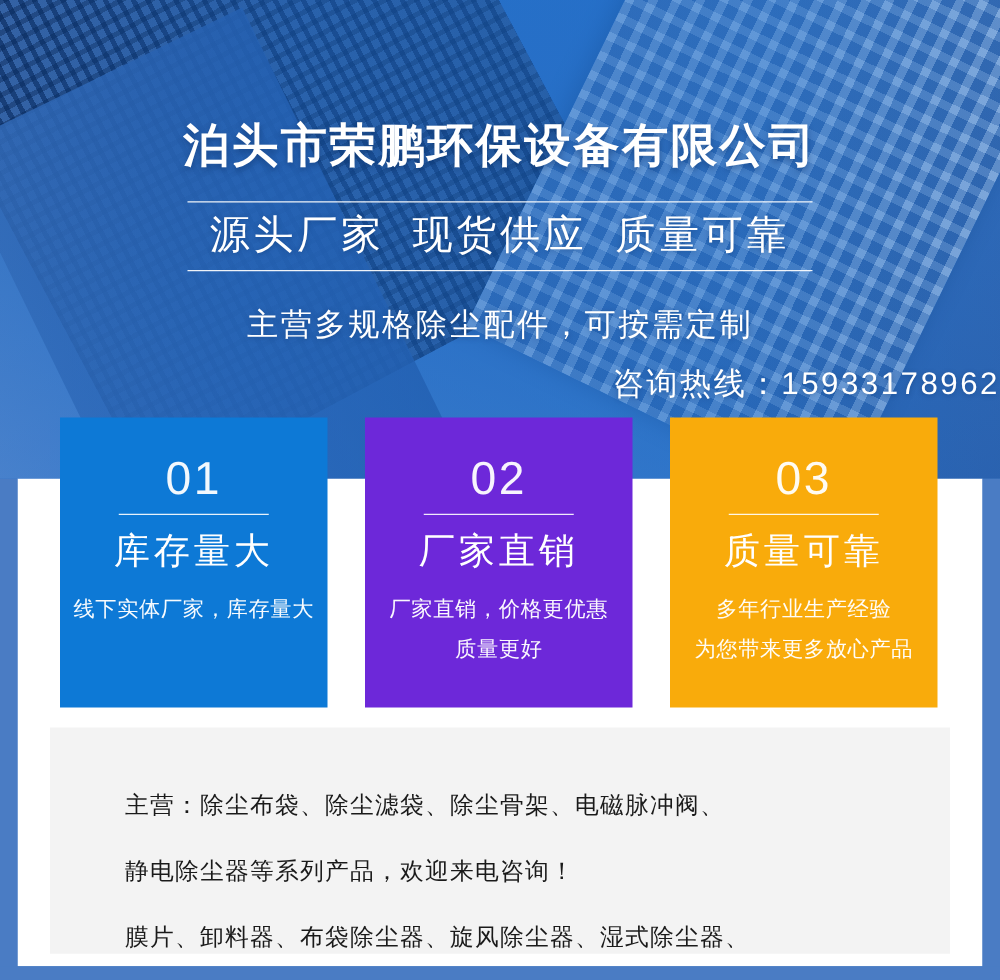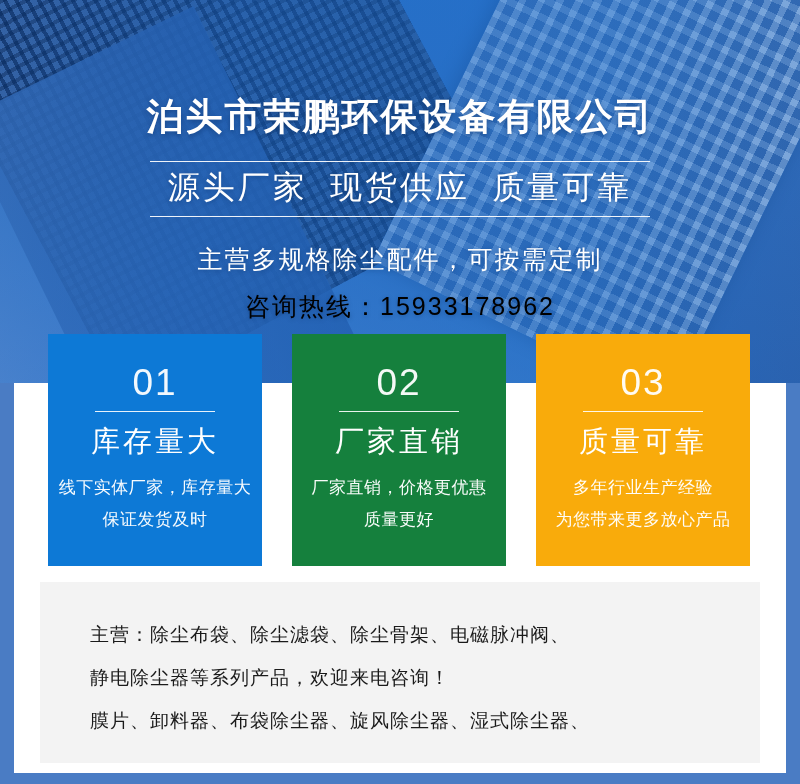--- a/index.html
+++ b/index.html
@@ -90,38 +90,39 @@
   }
   .slogan{
     font-size:32px;color:#ffffff;letter-spacing:3px;line-height:1.1;
     text-shadow:0 1px 4px rgba(8,40,90,.35);
   }
   .line3{
     margin-top:26px;font-size:25px;color:#ffffff;letter-spacing:2px;
     text-shadow:0 1px 4px rgba(8,40,90,.35);
   }
   .line4{
-    margin-top:14px;font-size:25px;color:#000000;letter-spacing:2px;
+    margin-top:14px;font-size:25px;color:#ffffff;letter-spacing:2px;
     text-shadow:0 1px 4px rgba(8,40,90,.35);
+    text-align:right;
   }
 
   
   .body-panel{
     position:absolute;left:14px;top:383px;width:772px;height:390px;
     background:#ffffff;z-index:4;
   }
 
   
   .cards{position:absolute;left:0;top:334px;width:800px;height:216px;z-index:6;text-decoration:underline;}
   .card{
     position:absolute;top:0;width:214px;height:232px;
     text-align:center;color:#ffffff;box-sizing:border-box;padding-top:30px;
   }
   .card.c1{left:48px;background:#0d79d6;}
-  .card.c2{left:292px;background:#15803d;}
+  .card.c2{left:292px;background:#6d28d9;}
   .card.c3{left:536px;background:#f9ab0b;}
   .card .num{
     font-size:37px;font-weight:300;line-height:1;letter-spacing:2px;
     color:rgba(255,255,255,.95);
   }
   .card .divider{
     width:120px;height:1px;background:rgba(255,255,255,.9);
     margin:10px auto 0;
   }
   .card .ctitle{
@@ -132,21 +133,21 @@
     color:rgba(255,255,255,.97);
   }
 
   
   .footer-panel{
     position:absolute;left:40px;top:582px;width:720px;height:181px;
     background:#f3f3f3;z-index:6;box-sizing:border-box;
     padding:28px 44px 0 44px;
   }
   .footer-panel p{
-    margin:6px;font-size:19px;line-height:1.95;color:#1a1a1a;letter-spacing:1px;
+    margin:16px;font-size:19px;line-height:1.95;color:#1a1a1a;letter-spacing:1px;
     font-family:"DejaVu Sans","Liberation Sans",sans-serif;
   }
 
   
   .frame-left{position:absolute;left:0;top:383px;width:14px;height:401px;background:#4a7cc4;z-index:7;}
   .frame-right{position:absolute;left:786px;top:383px;width:14px;height:401px;background:#4a7cc4;z-index:7;}
   .frame-bottom{position:absolute;left:0;top:773px;width:800px;height:11px;background:#4a7cc4;z-index:7;}
 </style>
 </head>
 <body>
@@ -179,21 +180,20 @@
   <div class="body-panel"></div>
 
   <div class="cards">
 
     <div class="card c1">
       <div class="num">01</div>
       <div class="divider"></div>
       <div class="ctitle">库存量大</div>
       <div class="cdesc">
         <div>线下实体厂家，库存量大</div>
-        <div>保证发货及时</div>
       </div>
     </div>
 
     <div class="card c2">
       <div class="num">02</div>
       <div class="divider"></div>
       <div class="ctitle">厂家直销</div>
       <div class="cdesc">
         <div>厂家直销，价格更优惠</div>
         <div>质量更好</div>

